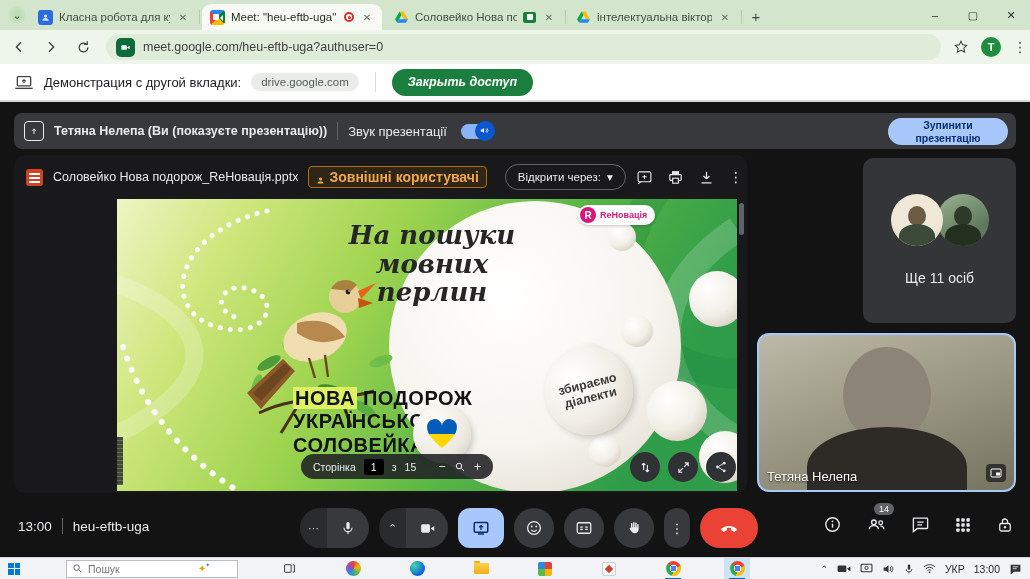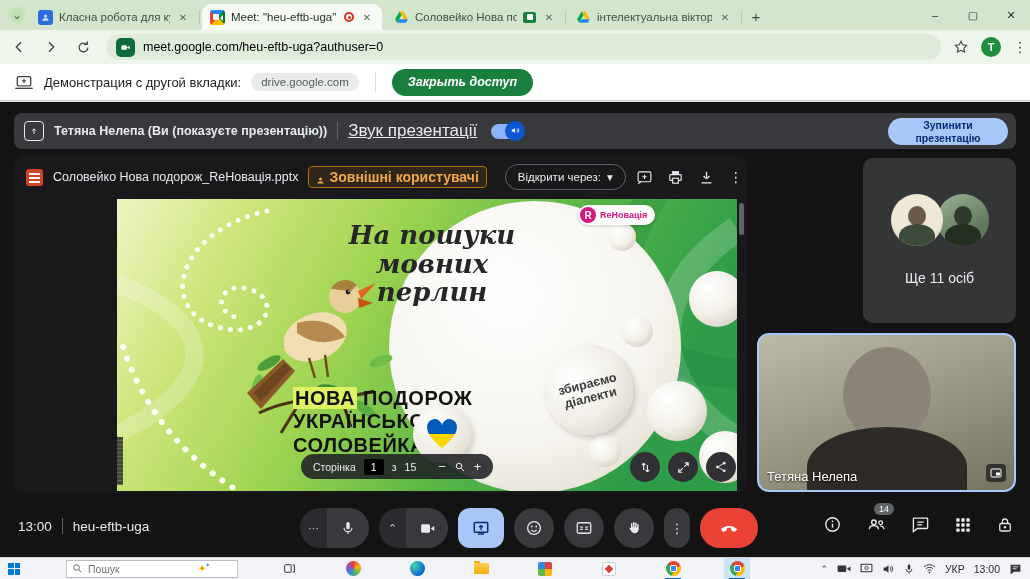--- a/index.html
+++ b/index.html
@@ -30,21 +30,21 @@
   .newtab { position:absolute; left:746px; top:6px; width:20px; height:20px; color:#3f4a3c; font-size:15px;
     display:flex; align-items:center; justify-content:center; }
   .wincontrols { position:absolute; right:0; top:0; height:30px; display:flex; }
   .winbtn { width:38px; height:30px; display:flex; align-items:center; justify-content:center; color:#2c2c2c; font-size:11px; }
 
   
   .toolbar { position:absolute; left:0; top:30px; width:1030px; height:34px; background:#eef5ea; display:flex; align-items:center; }
   .navbtn { width:26px; height:26px; margin-left:6px; display:flex; align-items:center; justify-content:center; }
   .urlbar { margin-left:10px; width:835px; height:26px; background:#e0ecda; border-radius:13px; display:flex; align-items:center; padding:0 10px; gap:8px; }
   .camchip { width:19px; height:19px; border-radius:5px; background:#0b6b3a; display:flex; align-items:center; justify-content:center; }
-  .urltext { font-size:12.5px; color:#000000; }
+  .urltext { font-size:12.5px; color:#404040; }
   .tool-right { display:flex; align-items:center; gap:12px; margin-left:12px; }
   .avatar { width:20px; height:20px; border-radius:50%; background:#1e8e3e; color:#fff; font-size:11px; font-weight:bold;
     display:flex; align-items:center; justify-content:center; }
   .menudots { color:#444; font-size:14px; }
 
   
   .notifbar { position:absolute; left:0; top:64px; width:1030px; height:38px; background:#fff;
     border-bottom:2px solid #d9dad6; display:flex; align-items:center; padding-left:14px; gap:10px; }
   .notifbar .msg { font-size:13px; color:#202124; }
   .sitepill { background:#e9ece8; border-radius:10px; padding:3px 10px; font-size:11.5px; color:#56605a; }
@@ -52,21 +52,21 @@
   .stopaccess { background:#1a7e3e; color:#fff; border:none; border-radius:15px; height:27px; padding:0 16px;
     font-size:12.5px; font-weight:bold; font-family:inherit;font-style:italic; }
 
   
   .meet { position:absolute; left:0; top:102px; width:1030px; height:455px; background:#131314;padding-left:29px; }
   .pbanner { position:absolute; left:14px; right:14px; top:11px; height:36px; background:#37393c; border-radius:8px;
     display:flex; align-items:center; padding:0 10px; gap:10px; color:#e8eaed; }
   .presicon { width:20px; height:20px; border:1.6px solid #e8eaed; border-radius:4px; display:flex; align-items:center; justify-content:center; }
   .pbanner .ptext { font-size:12.5px; font-weight:bold; }
   .pdiv { width:1px; height:18px; background:#5f6368; }
-  .pbanner .audio { font-size:17px;text-decoration:underline; }
+  .pbanner .audio { font-size:13px; }
   .toggle { position:relative; width:32px; height:15px; background:#8ab4f8; border-radius:8px; margin-left:4px; }
   .toggle .knob { position:absolute; right:-2px; top:-3px; width:20px; height:20px; background:#0b57d0; border-radius:50%;
     display:flex; align-items:center; justify-content:center; }
   .stoppres { position:absolute; right:8px; top:5px; width:120px; height:27px; background:#a8c7fa; color:#062e6f;
     border:none; border-radius:14px; font-size:10.5px; font-weight:bold; line-height:1.15; font-family:inherit; }
 
   
   .ptile { position:absolute; left:14px; top:53px; width:733px; height:338px; background:#19191b; border-radius:10px; overflow:hidden; }
   .vtoolbar { position:absolute; left:0; top:0; width:100%; height:44px; display:flex; align-items:center; padding:0 12px; gap:10px; }
   .pptxicon { width:17px; height:17px; background:#d04423; border-radius:3px; position:relative; flex:0 0 17px; }

